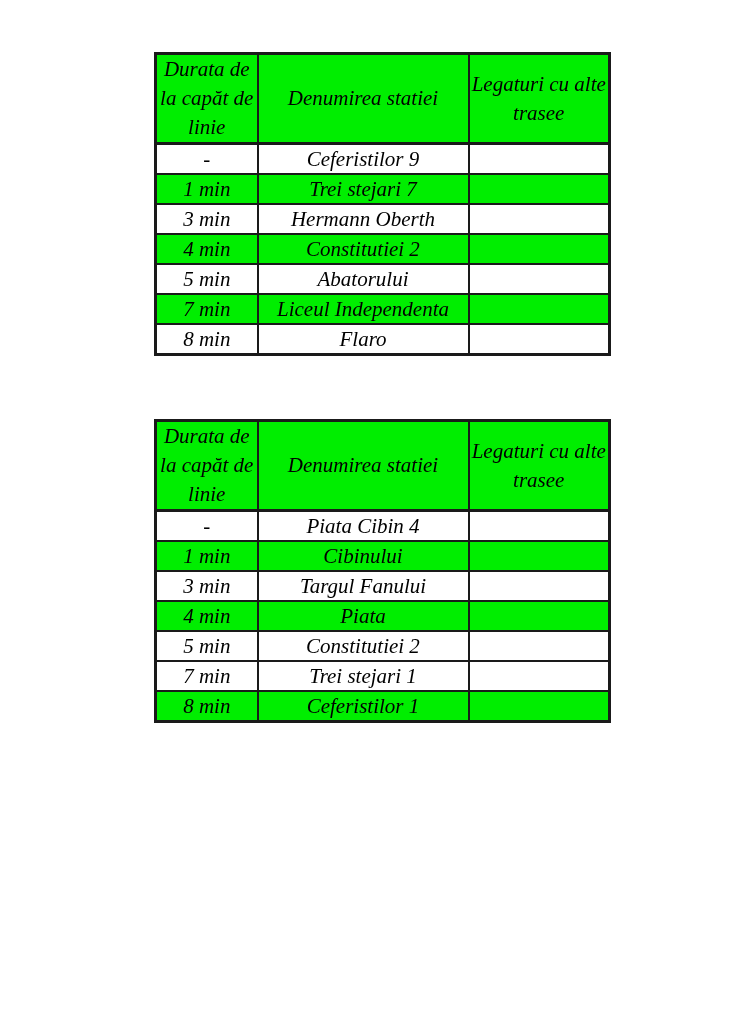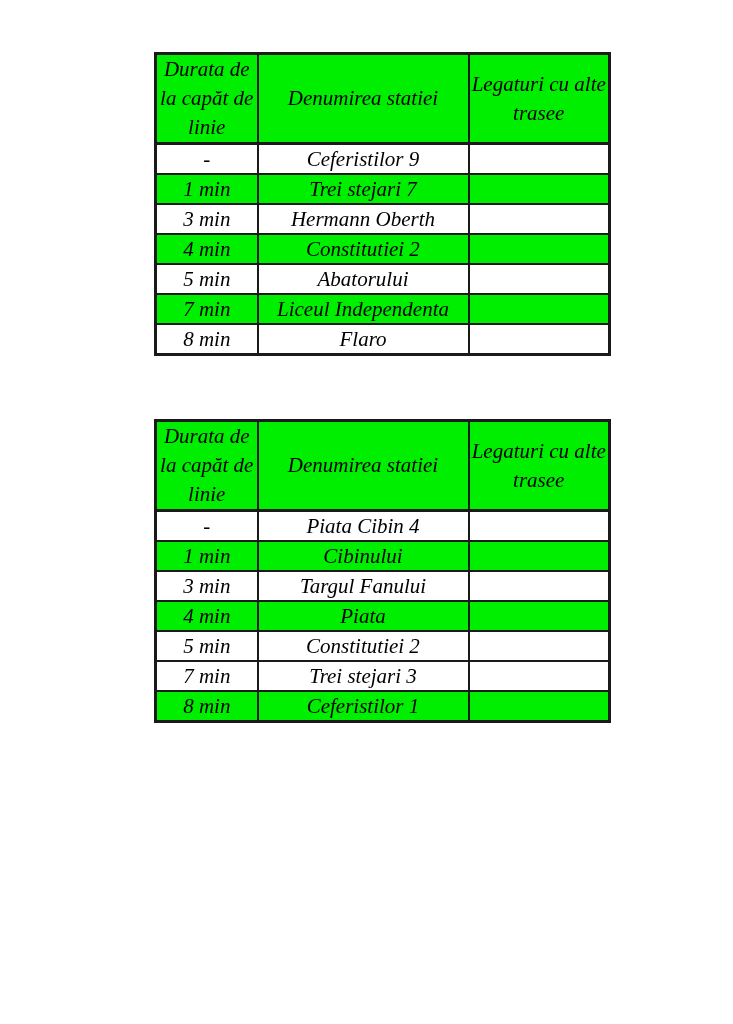--- a/index.html
+++ b/index.html
@@ -161,21 +161,21 @@
     <td>Piata</td>
     <td></td>
   </tr>
         <tr>
     <td>5 min</td>
     <td>Constitutiei 2</td>
     <td></td>
   </tr>
         <tr>
     <td>7 min</td>
-    <td>Trei stejari 3</td>
+    <td>Trei stejari 1</td>
     <td></td>
   </tr>
         <tr class="hl">
     <td>8 min</td>
     <td>Ceferistilor 1</td>
     <td></td>
   </tr>
       </tbody>
   </table>
 

